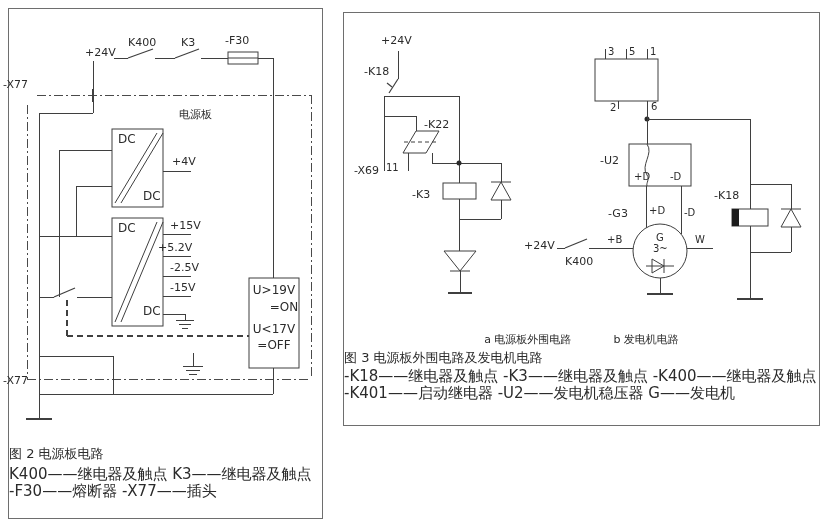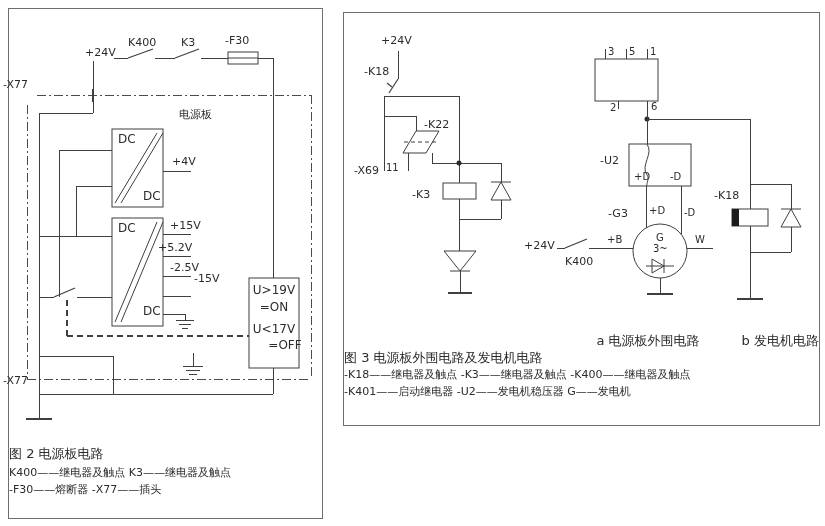--- a/index.html
+++ b/index.html
@@ -4,22 +4,22 @@
 <style>
   html,body{margin:0;padding:0;background:#fff;}
   #stage{position:relative;width:825px;height:526px;background:#fff;overflow:hidden;
          font-family:"DejaVu Sans","Liberation Sans",sans-serif;color:#2b2b2b;}
   .panel{position:absolute;border:1px solid #6e6e6e;background:#fff;}
   .panel svg{position:absolute;left:0;top:0;}
   .lab{position:absolute;font-size:11px;line-height:1.15;white-space:nowrap;color:#2b2b2b;}
   .lab.dc{font-size:12px;}
   .lab.sm{font-size:10px;}
   .cline{position:absolute;left:0;width:100%;text-align:left;font-size:13px;white-space:nowrap;}
-  .cline.lg{font-size:11px;}
-  .caprow{position:absolute;left:0;width:100%;display:flex;justify-content:flex-end;gap:42px;font-size:13px;white-space:nowrap;}
+  .cline.lg{font-size:15px;}
+  .caprow{position:absolute;left:0;width:100%;display:flex;justify-content:center;gap:42px;font-size:11px;white-space:nowrap;}
   .mon{position:absolute;text-align:center;font-size:12px;line-height:1;}
 </style>
 </head>
 <body>
 
 <div id="stage">
 
   <div class="panel" id="fig2" style="left:8px;top:8px;width:313px;height:509px;">
     <svg width="313" height="509" viewBox="0 0 313 509">
 
@@ -119,25 +119,25 @@
     <div class="lab" style="left:216px;top:26px;">-F30</div>
     <div class="lab" style="left:170px;top:100px;">电源板</div>
     <div class="lab dc" style="left:109px;top:124px;">DC</div>
     <div class="lab dc" style="left:134px;top:181px;">DC</div>
     <div class="lab" style="left:163px;top:147px;">+4V</div>
     <div class="lab dc" style="left:109px;top:213px;">DC</div>
     <div class="lab dc" style="left:134px;top:296px;">DC</div>
     <div class="lab" style="left:161px;top:211px;">+15V</div>
     <div class="lab" style="left:149px;top:233px;">+5.2V</div>
     <div class="lab" style="left:161px;top:253px;">-2.5V</div>
-    <div class="lab" style="left:161px;top:264px;margin-left:24px;">-15V</div>
+    <div class="lab" style="left:161px;top:273px;">-15V</div>
     <div class="mon" style="left:240px;top:275px;width:50px;">U&gt;19V</div>
-    <div class="mon" style="left:240px;top:292px;width:50px;">=ON</div>
+    <div class="mon" style="left:240px;top:292px;width:50px;padding-left:10px;">=ON</div>
     <div class="mon" style="left:240px;top:314px;width:50px;">U&lt;17V</div>
-    <div class="mon" style="left:240px;top:330px;width:72px;">=OFF</div>
+    <div class="mon" style="left:240px;top:330px;width:50px;">=OFF</div>
     <div class="lab" style="left:-6px;top:366px;">-X77</div>
     <div class="cline" style="top:436px;">图 2  电源板电路</div>
     <div class="cline lg" style="top:456px;">K400——继电器及触点  K3——继电器及触点</div>
     <div class="cline lg" style="top:473px;">-F30——熔断器  -X77——插头</div>
   </div>
 
   <div class="panel" id="fig3" style="left:343px;top:12px;width:475px;height:412px;">
     <svg width="475" height="412" viewBox="0 0 475 412">
 
       <g stroke="#3f3f3f" fill="none" stroke-width="1" shape-rendering="crispEdges">

